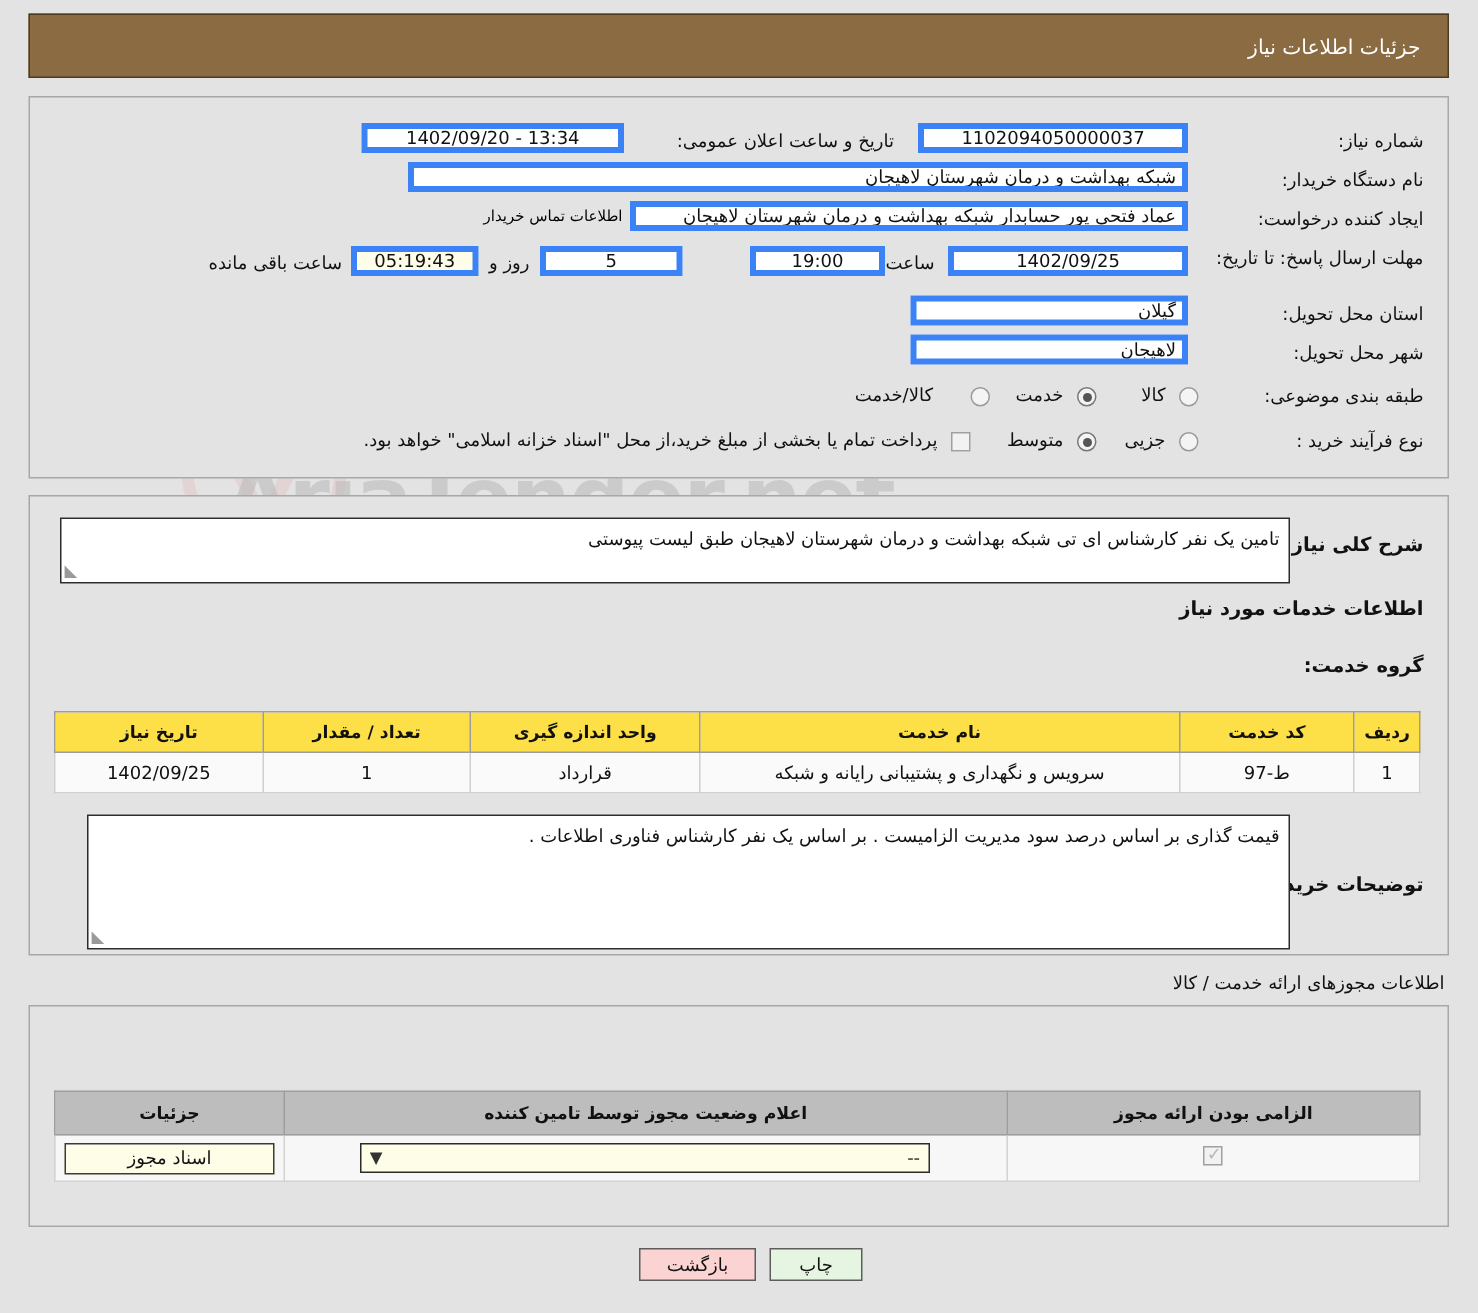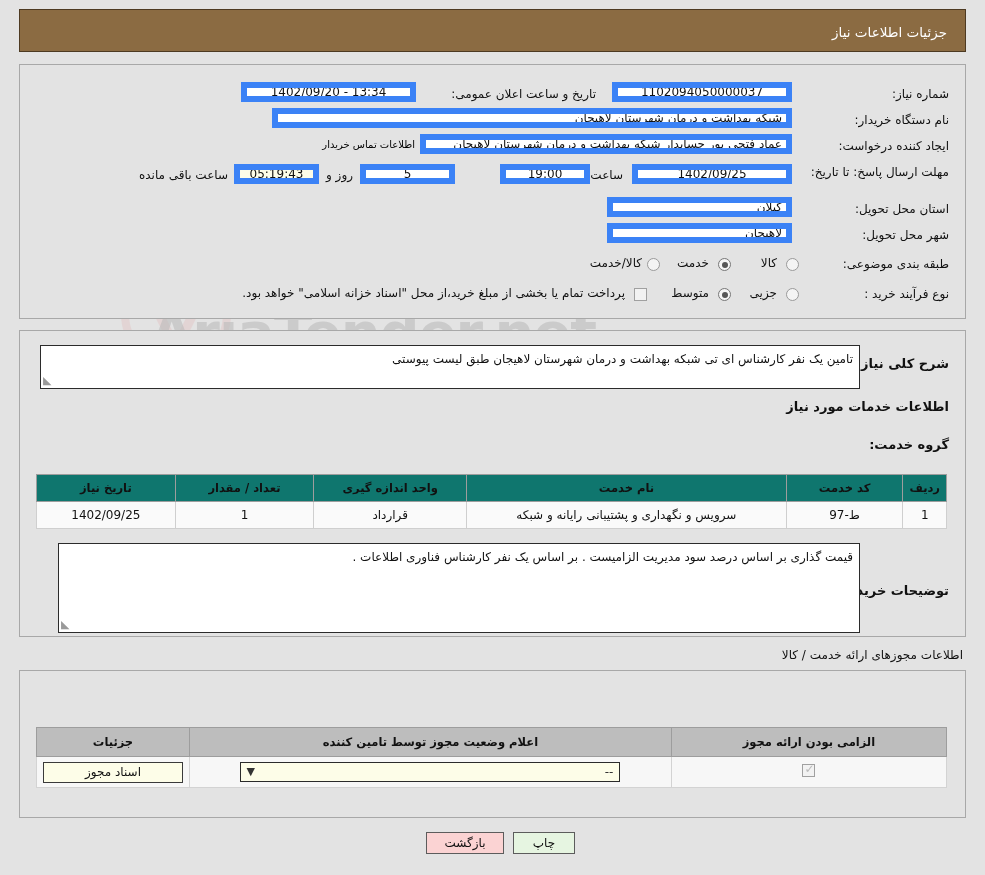--- a/index.html
+++ b/index.html
@@ -97,21 +97,21 @@
     font-size: 12px;
     color: #111;
     white-space: nowrap;
     text-align: right;
   }
   .lbl-b { font-weight: bold; }
   .fld {
     position: absolute;
     box-sizing: border-box;
     background: #ffffff;
-    border: 6px solid #3b82f6;
+    border: 4px solid #3b82f6;
     font-size: 12px;
     color: #111;
     display: flex;
     align-items: center;
     padding: 0 4px;
     height: 20px;
     white-space: nowrap;
     overflow: hidden;
   }
   .fld.center { justify-content: center; }
@@ -190,21 +190,21 @@
 
   
   .tbl {
     position: absolute;
     border-collapse: collapse;
     font-size: 12px;
     background: #fff;
     box-sizing: border-box;
   }
   .tbl th {
-    background: #0f766e;
+    background: #fde047;
     border: 1px solid #9d9d9d;
     font-weight: bold;
     font-size: 11.5px;
     color: #111;
     height: 26px;
     padding: 0 6px;
     text-align: center;
     white-space: nowrap;
     margin-left: 13px;
   }
@@ -346,21 +346,21 @@
 
     <div class="lbl" style="right:16px; top:163px;">شهر محل تحویل:</div>
     <div class="fld right" style="right:173px; top:158px; width:185px;">لاهیجان</div>
 
     <div class="lbl" style="right:16px; top:192px;">طبقه بندی موضوعی:</div>
     <div class="radio" style="right:166px; top:193px;"></div>
     <div class="plain" style="right:188px; top:191px;">کالا</div>
     <div class="radio on" style="right:234px; top:193px;"></div>
     <div class="plain" style="right:256px; top:191px;">خدمت</div>
     <div class="radio" style="right:305px; top:193px;"></div>
-    <div class="plain" style="right:323px; top:191px;">کالا/خدمت</div>
+    <div class="plain" style="right:343px; top:191px;">کالا/خدمت</div>
 
     <div class="lbl" style="right:16px; top:222px;">نوع فرآیند خرید :</div>
     <div class="radio" style="right:166px; top:223px;"></div>
     <div class="plain" style="right:188px; top:221px;">جزیی</div>
     <div class="radio on" style="right:234px; top:223px;"></div>
     <div class="plain" style="right:256px; top:221px;">متوسط</div>
 
     <div class="chk" style="right:318px; top:223px;"></div>
     <div class="plain" style="right:340px; top:221px;">پرداخت تمام یا بخشی از مبلغ خرید،از محل "اسناد خزانه اسلامی" خواهد بود.</div>
   </div>

